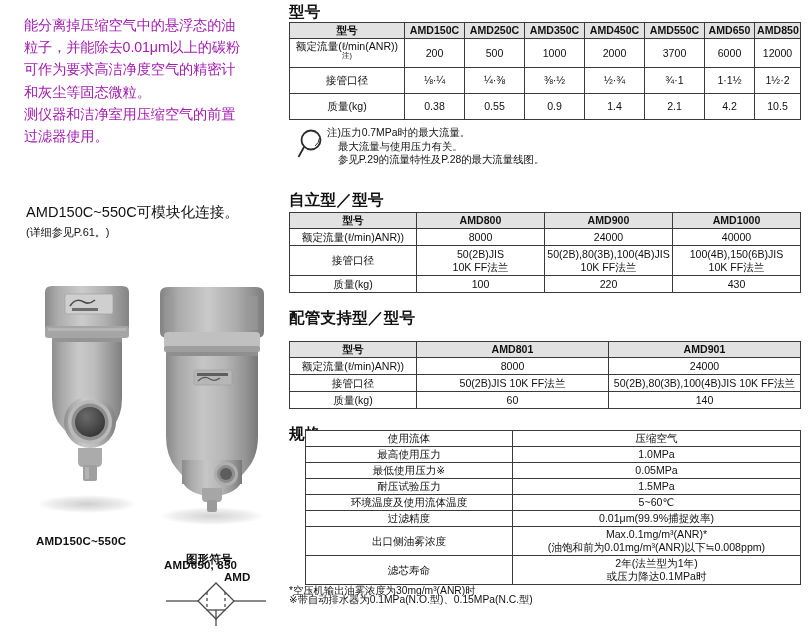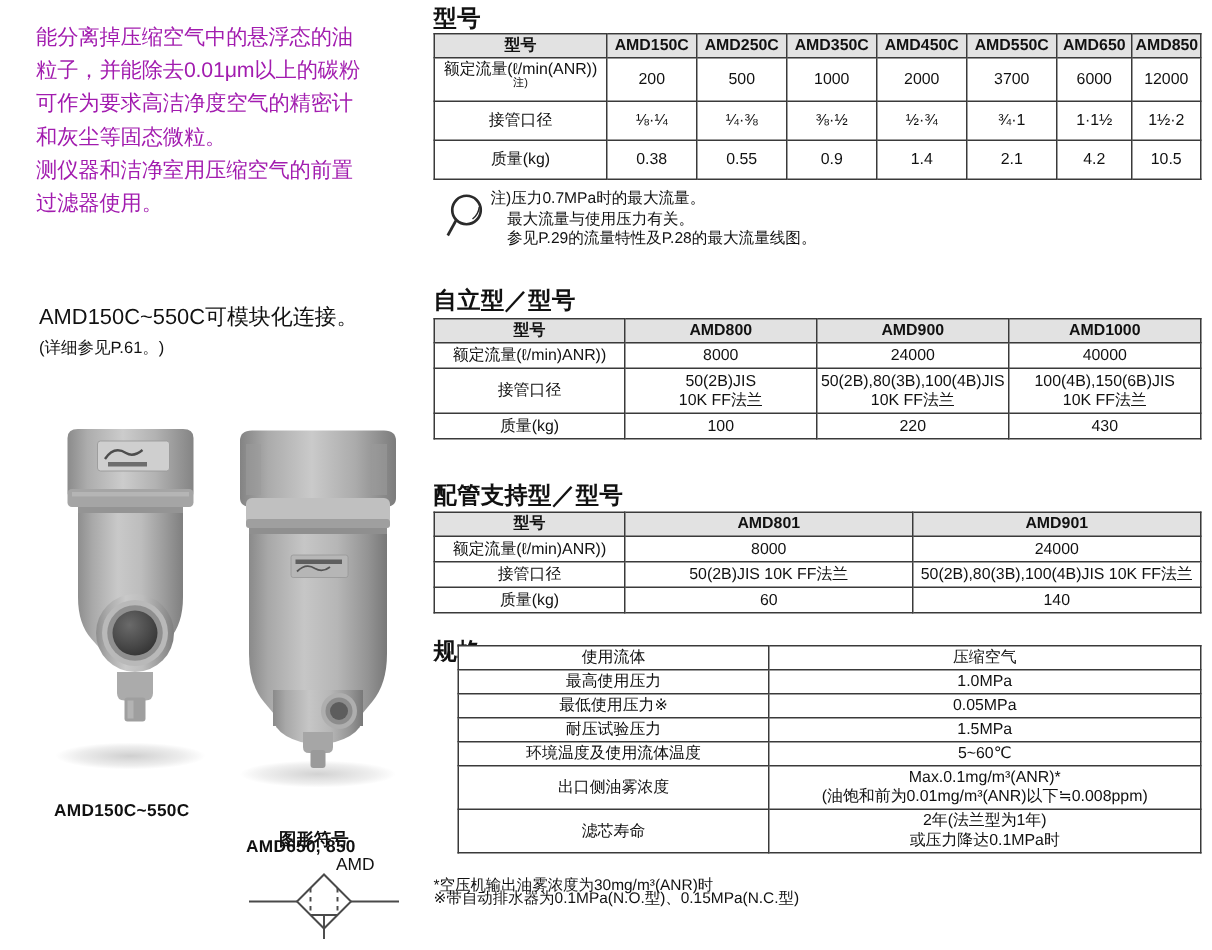--- a/index.html
+++ b/index.html
@@ -88,20 +88,21 @@
     font-weight: bold;
     color: #111;
     white-space: nowrap;
   }
   #symbol-amd {
     position: absolute;
     left: 74px; top: 18px;
     font-size: 11.6px;
     color: #111;
     white-space: nowrap;
+    font-weight: bold;
   }
 
   
   #right-col {
     position: absolute;
     left: 285px; top: 0;
     width: 523px; height: 633px;
   }
   .sec-title {
     position: absolute;
@@ -423,21 +424,21 @@
     </tr>
     <tr style="height:17px">
       <td class="rowhdr">质量(kg)</td>
       <td>100</td>
       <td>220</td>
       <td>430</td>
     </tr>
   </tbody>
     </table>
 
-  <div class="sec-title" style="left:4px; top:320px;">配管支持型／型号</div>
+  <div class="sec-title" style="left:4px; top:308px;">配管支持型／型号</div>
   <table class="t" id="t-pipe" style="left:4px; top:341px; width:511px;">
     <colgroup>
         <col style="width:127px">
         <col style="width:192px">
         <col style="width:192px">
       </colgroup>
     <tbody>
         <tr>
       <th class="corner">型号</th>
       <th>AMD801</th>
@@ -481,20 +482,24 @@
       <td>0.05MPa</td>
     </tr>
     <tr style="height:15px">
       <td class="spec-label">耐压试验压力</td>
       <td>1.5MPa</td>
     </tr>
     <tr style="height:15px">
       <td class="spec-label">环境温度及使用流体温度</td>
       <td>5~60℃</td>
     </tr>
+    <tr style="height:15px">
+      <td class="spec-label">过滤精度</td>
+      <td>0.01μm(99.9%捕捉效率)</td>
+    </tr>
     <tr style="height:29px">
       <td class="spec-label">出口侧油雾浓度</td>
       <td style="white-space:pre-line">Max.0.1mg/m³(ANR)*
 (油饱和前为0.01mg/m³(ANR)以下≒0.008ppm)</td>
     </tr>
     <tr style="height:29px">
       <td class="spec-label">滤芯寿命</td>
       <td style="white-space:pre-line">2年(法兰型为1年)
 或压力降达0.1MPa时</td>
     </tr>

